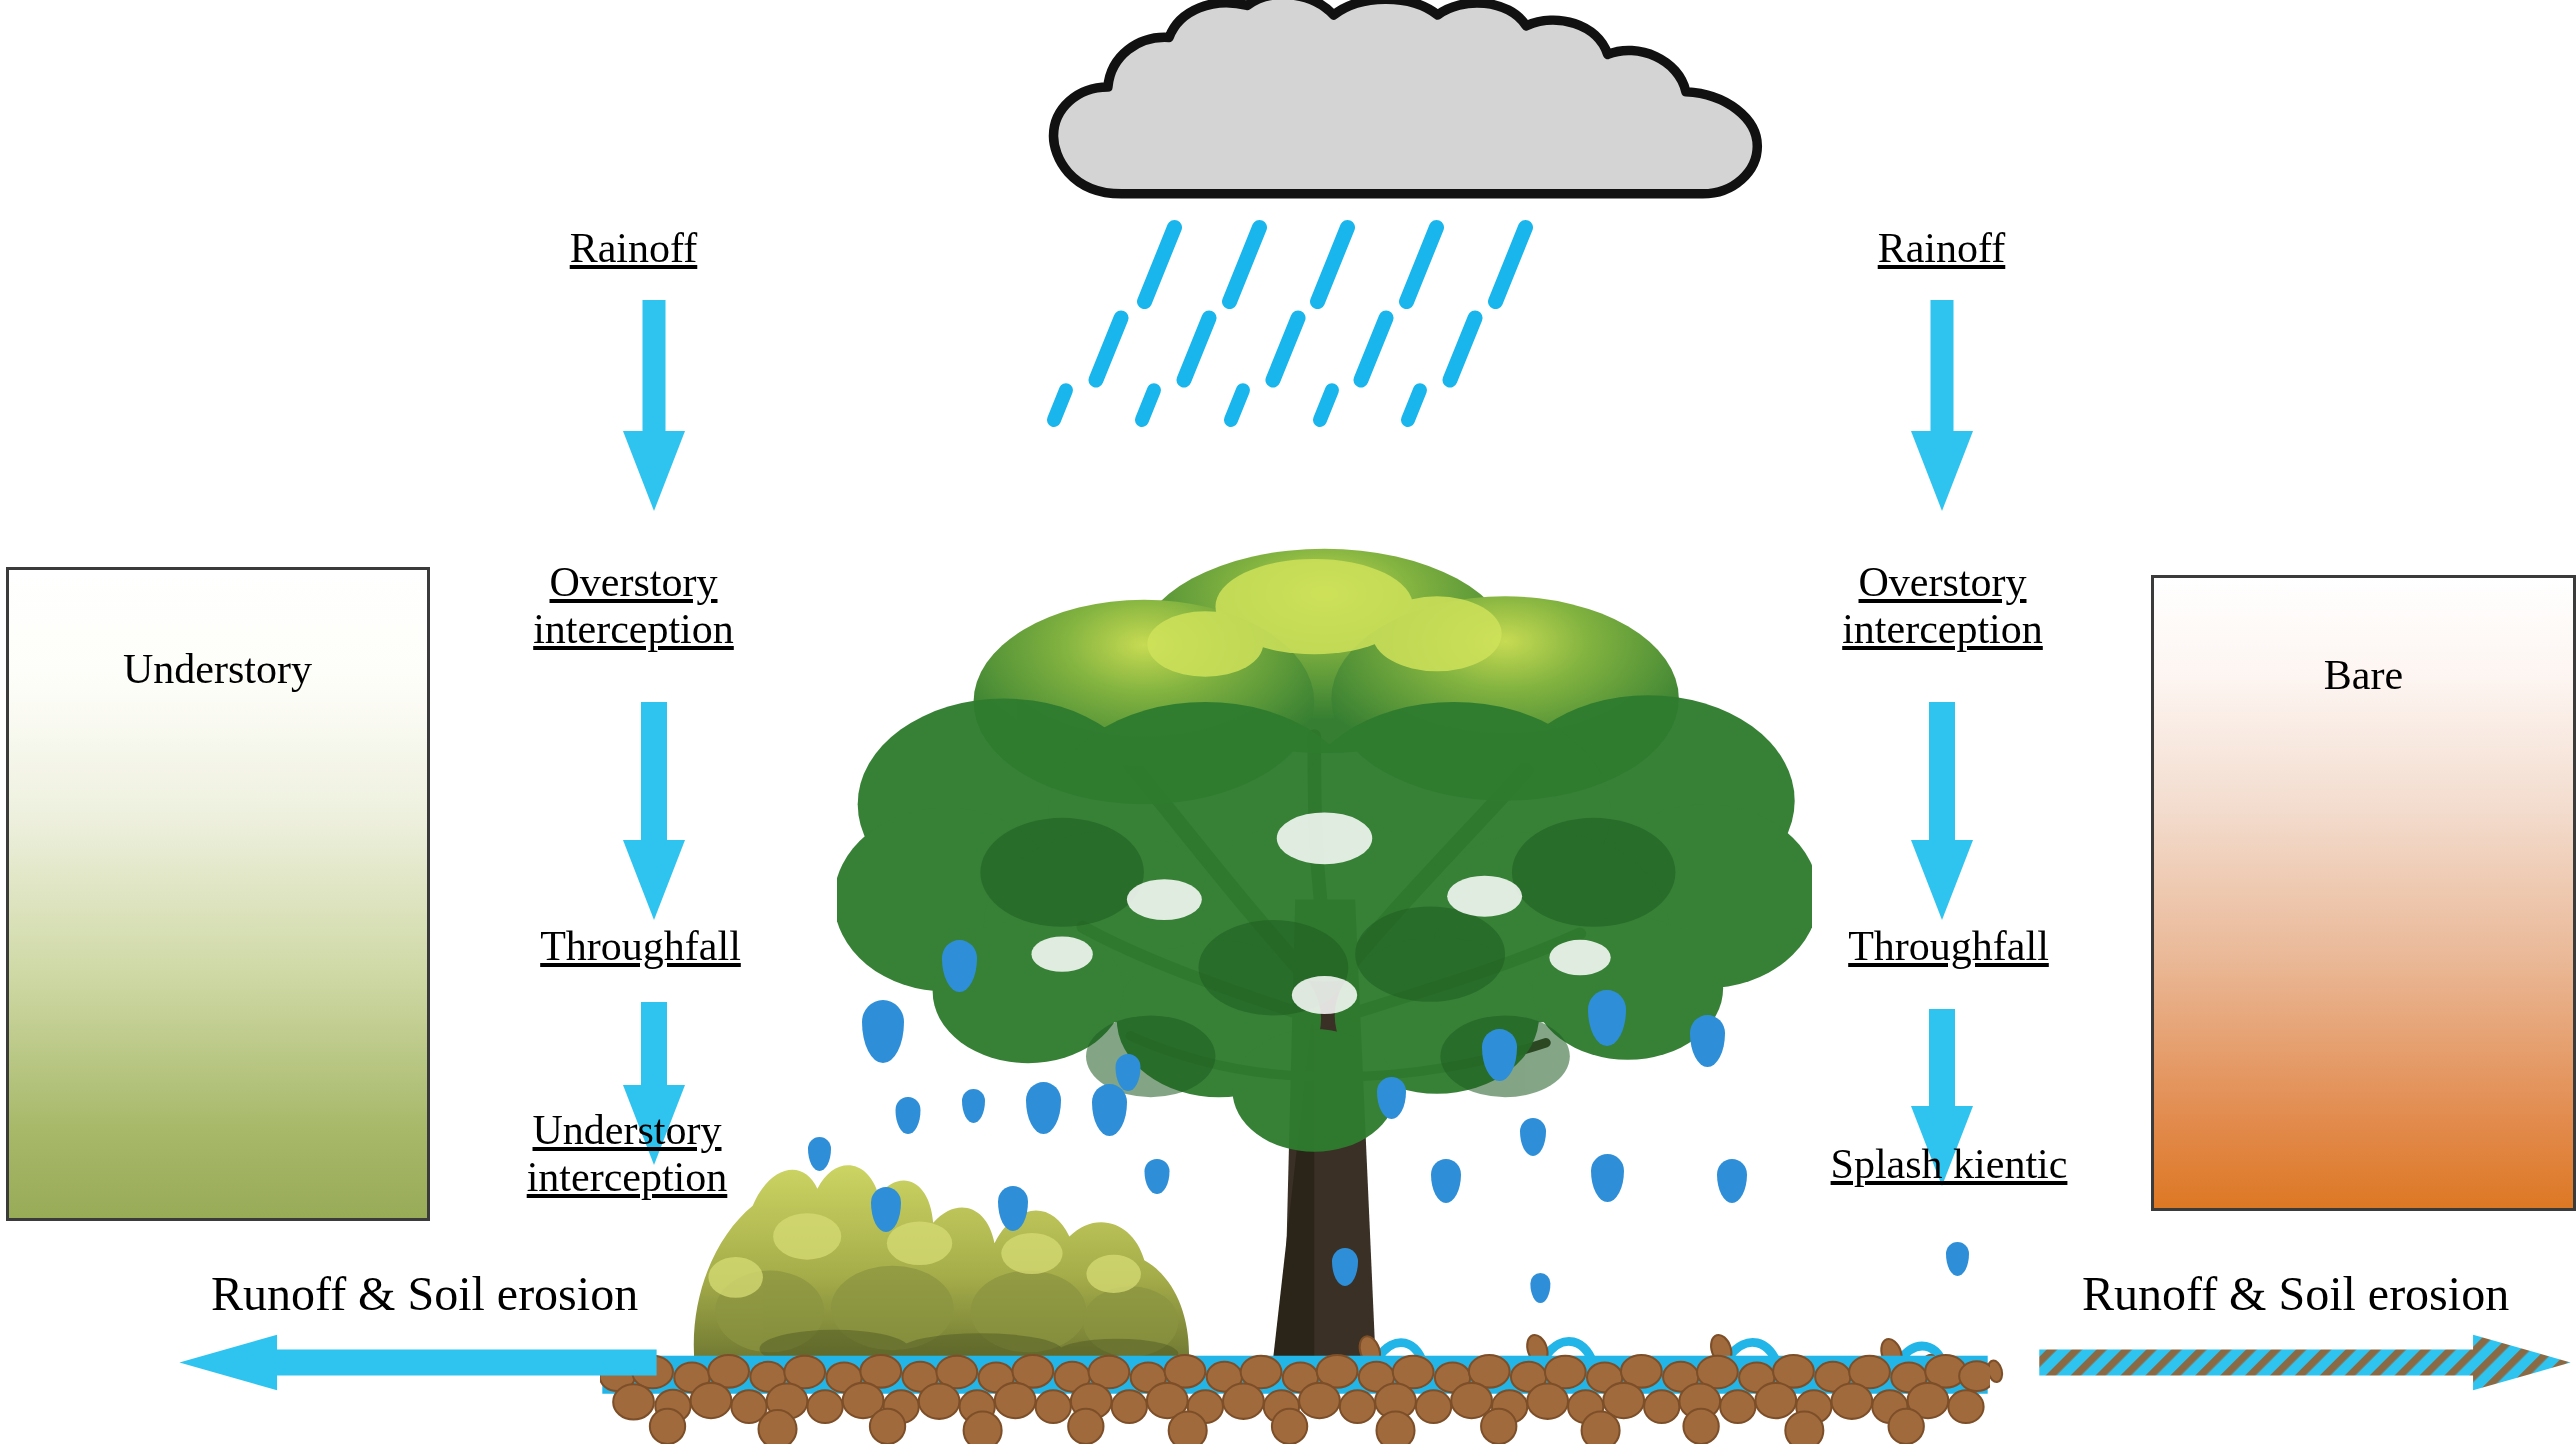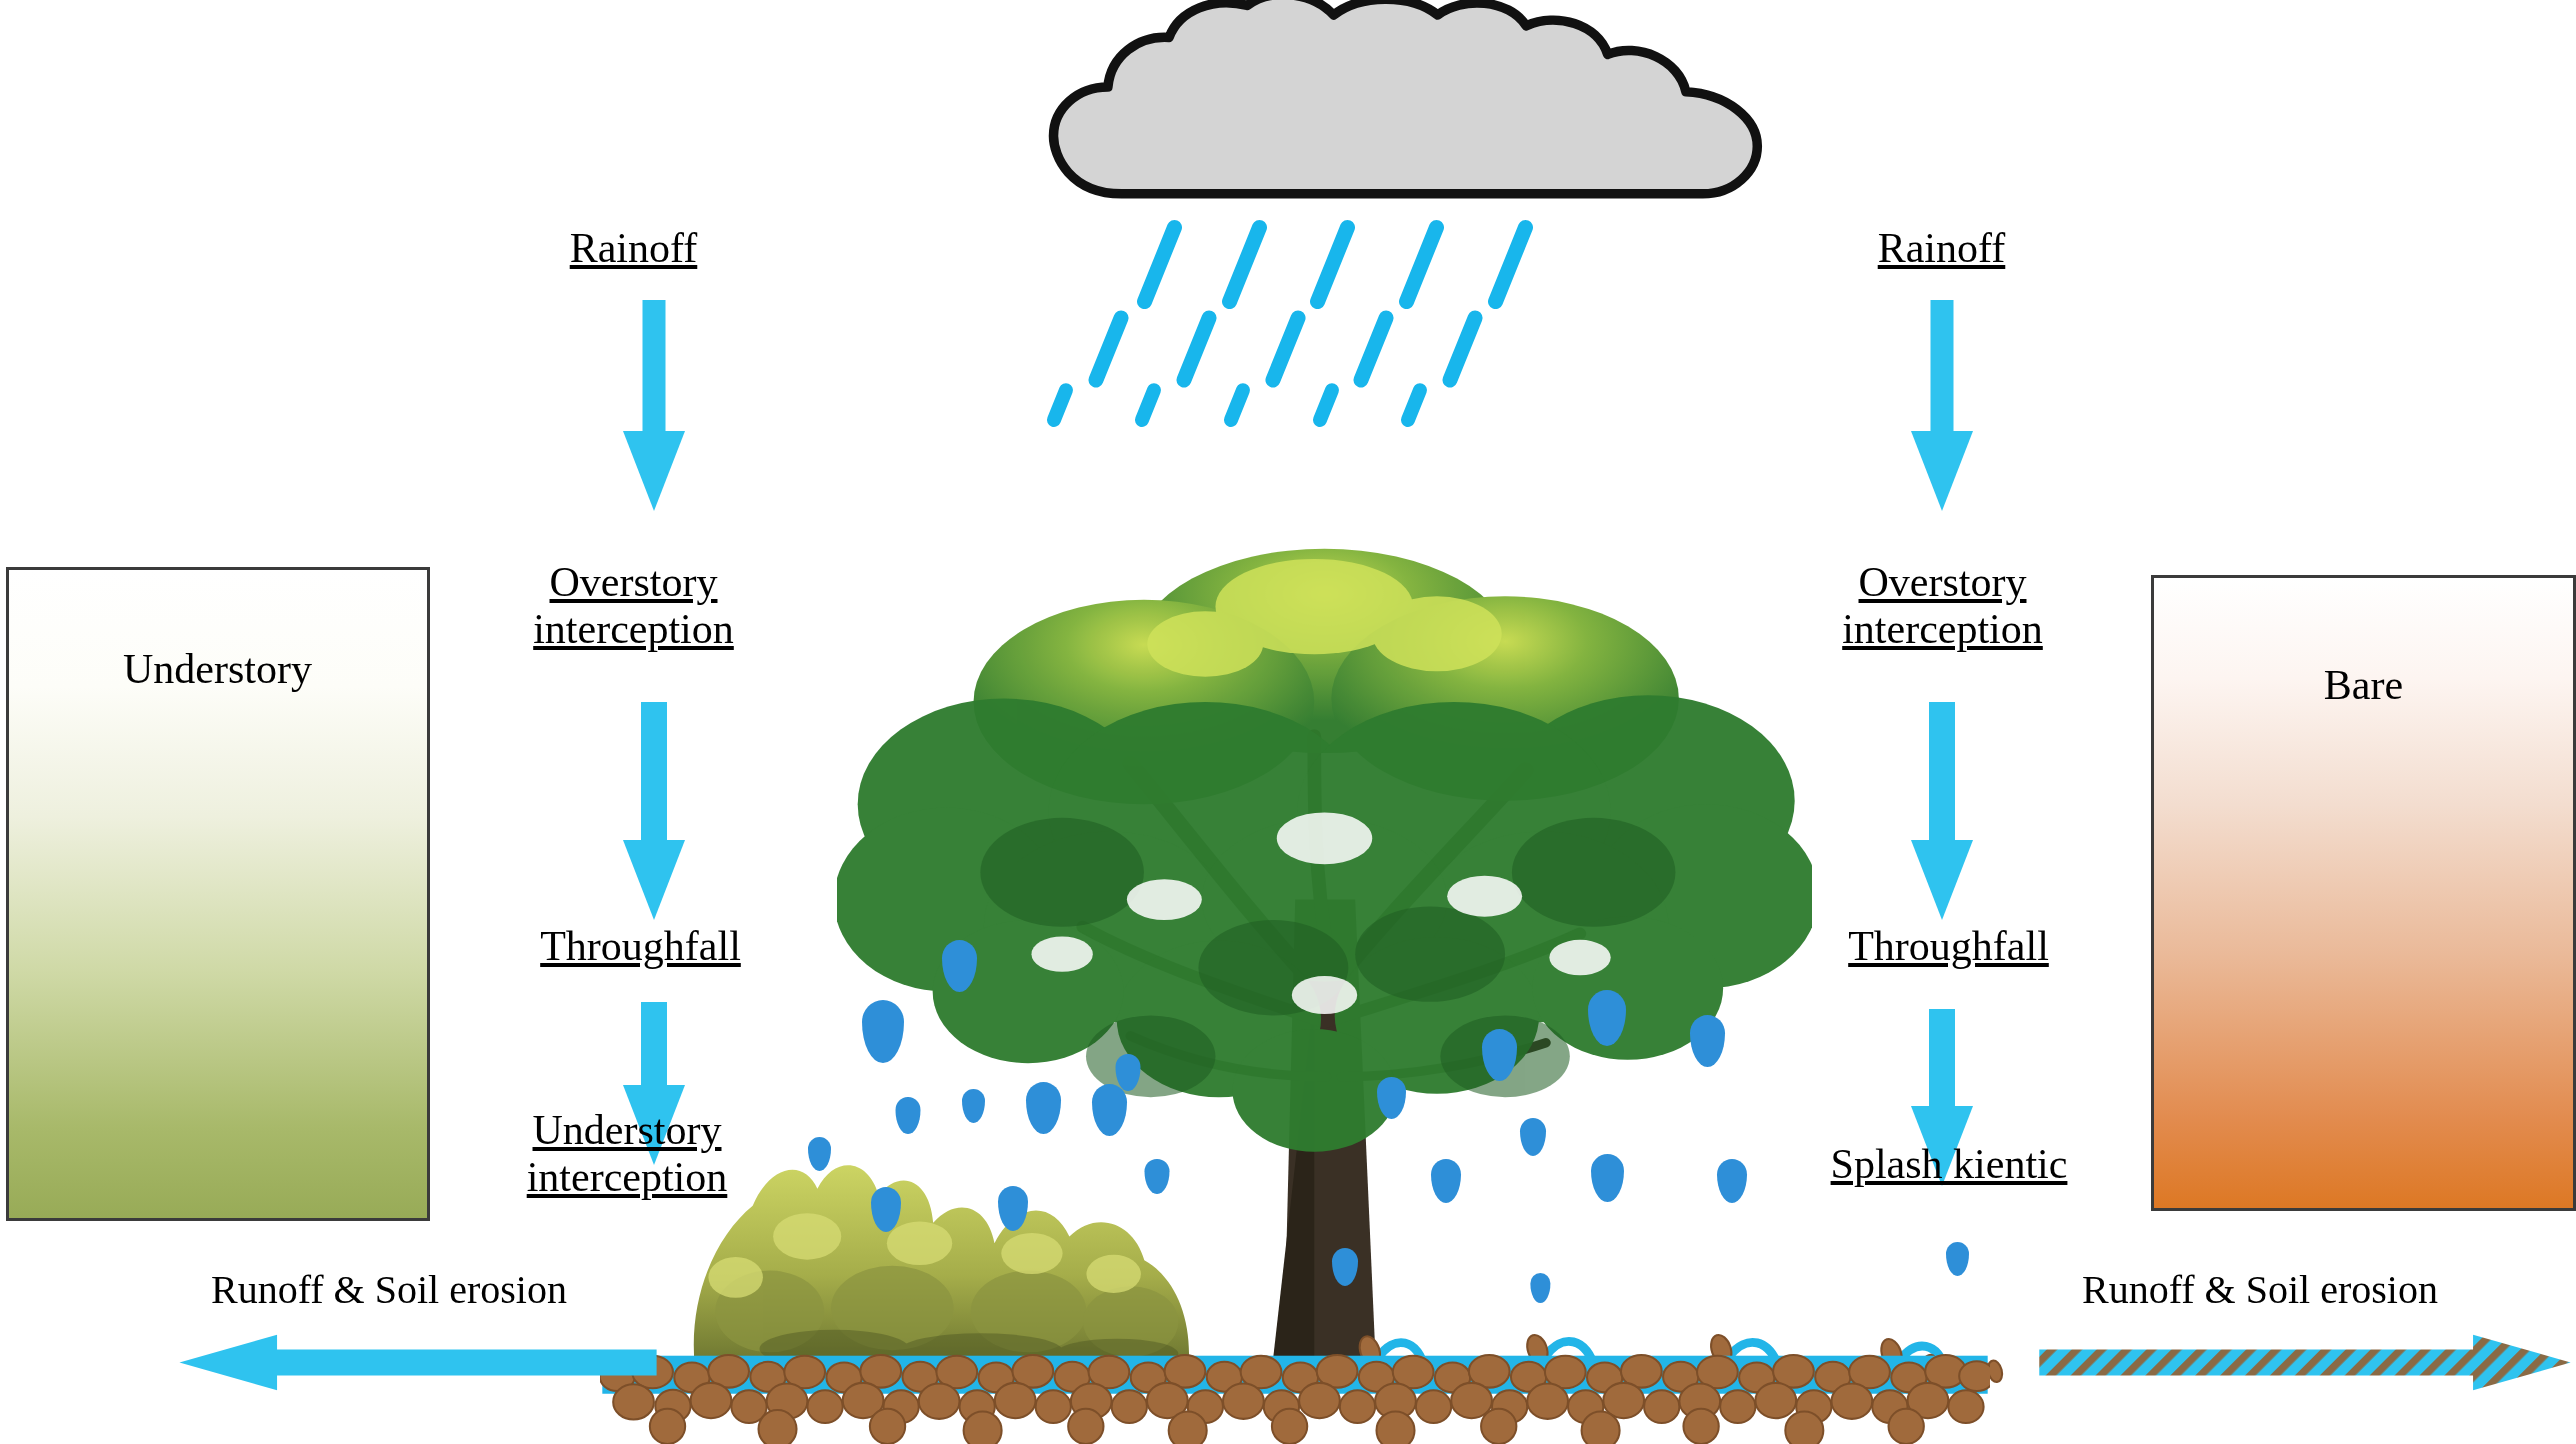--- a/index.html
+++ b/index.html
@@ -31,21 +31,21 @@
         background:#2fc3ef;}
   .varrow .head{position:absolute;left:50%;transform:translateX(-50%);
         width:0;height:0;border-left:31px solid transparent;
         border-right:31px solid transparent;border-top:80px solid #2fc3ef;}
 
   
   .flabel{position:absolute;text-align:center;font-size:42px;line-height:1.12;
           white-space:pre-line;text-decoration:underline;}
 
   
-  .runoff-label{position:absolute;font-size:40px;white-space:nowrap;}
+  .runoff-label{position:absolute;font-size:48px;white-space:nowrap;}
 
   
   .drop{position:absolute;background:#2e8fd8;
         border-radius:50% 50% 50% 50% / 65% 65% 35% 35%;
         transform:rotate(180deg);}
 
   
   #soil{position:absolute;left:600px;top:1353px;width:1390px;height:91px;}
 
   
@@ -343,21 +343,21 @@
         <ellipse cx="1920" cy="108" rx="26" ry="26"></ellipse>
       </g>
     </svg>
   </div>
 
   <div class="panel" id="panel-understory">
     <div class="ptitle" style="top:76px;">Understory</div>
   </div>
 
   <div class="panel" id="panel-bare">
-    <div class="ptitle" style="top:84px;">Bare</div>
+    <div class="ptitle" style="top:74px;">Bare</div>
   </div>
 
   <div class="flabel" style="left:477px;top:225px;width:313px;">Rainoff</div>
 
   <div class="varrow" style="left:613px;top:300px;width:82px;height:211px;">
     <div class="shaft" style="width:23px;height:136px;"></div>
     <div class="head" style="top:131px;"></div>
   </div>
 
   <div class="flabel" style="left:463px;top:559px;width:341px;">Overstory

